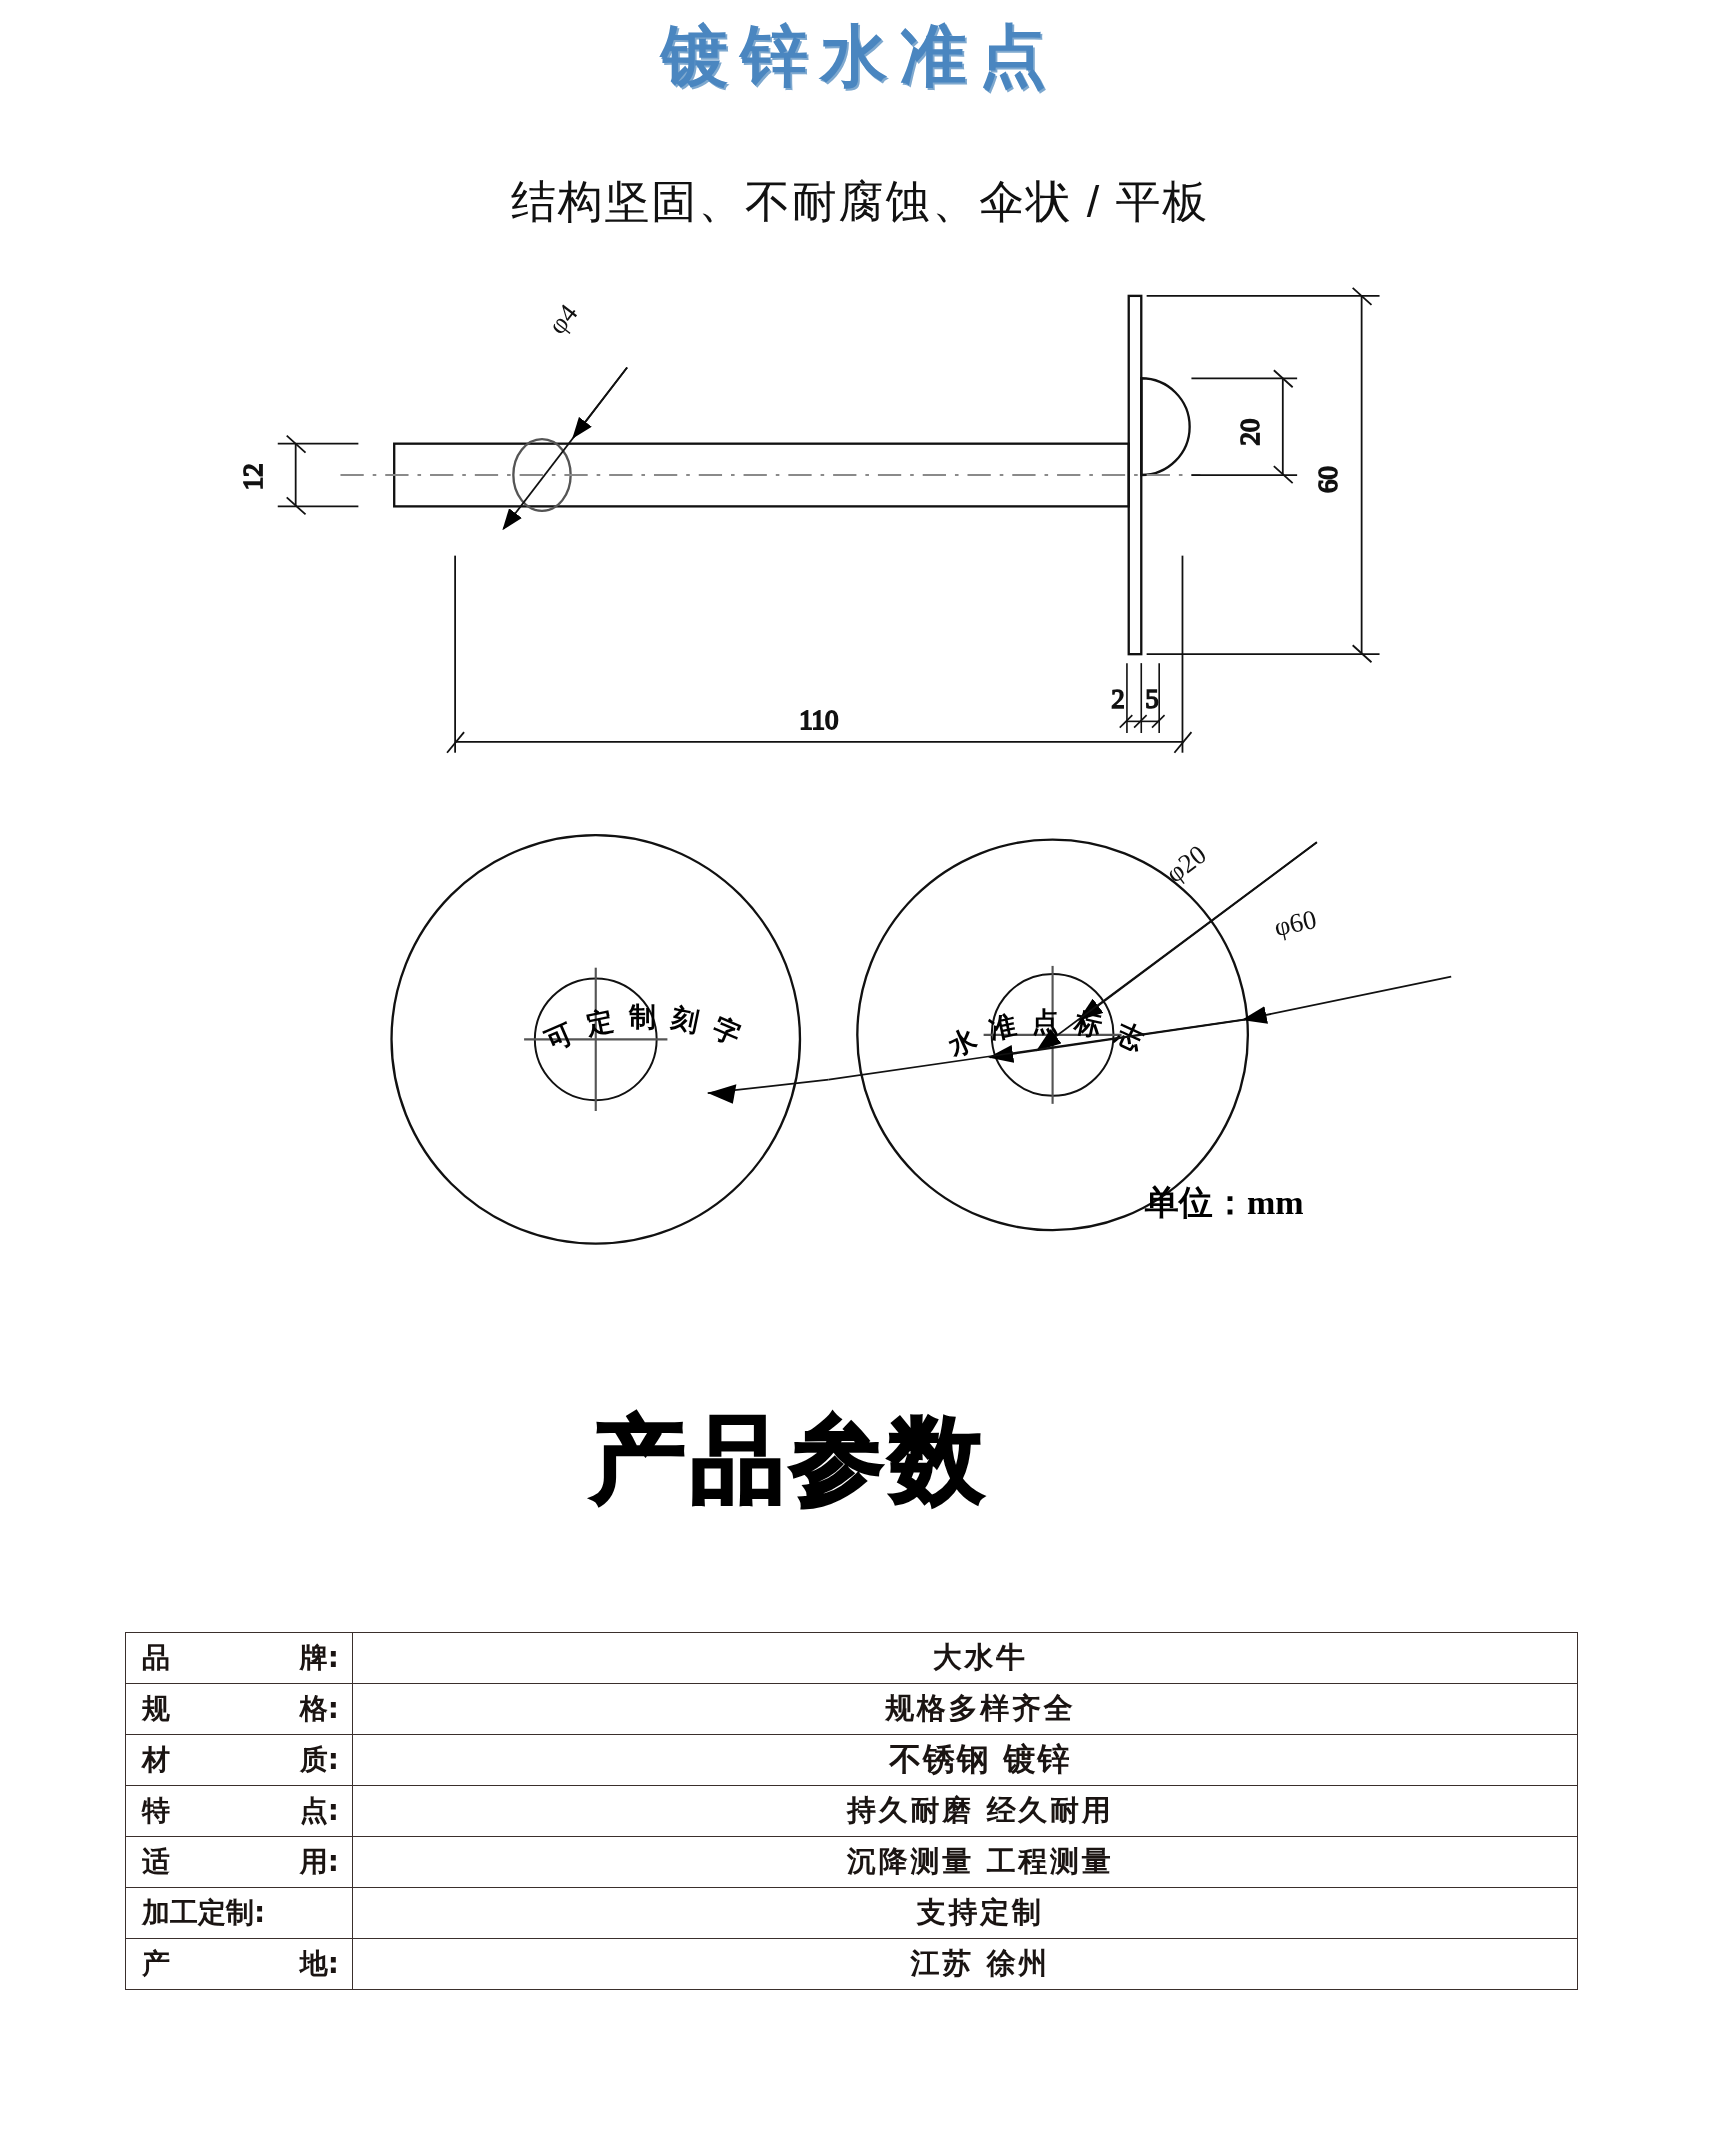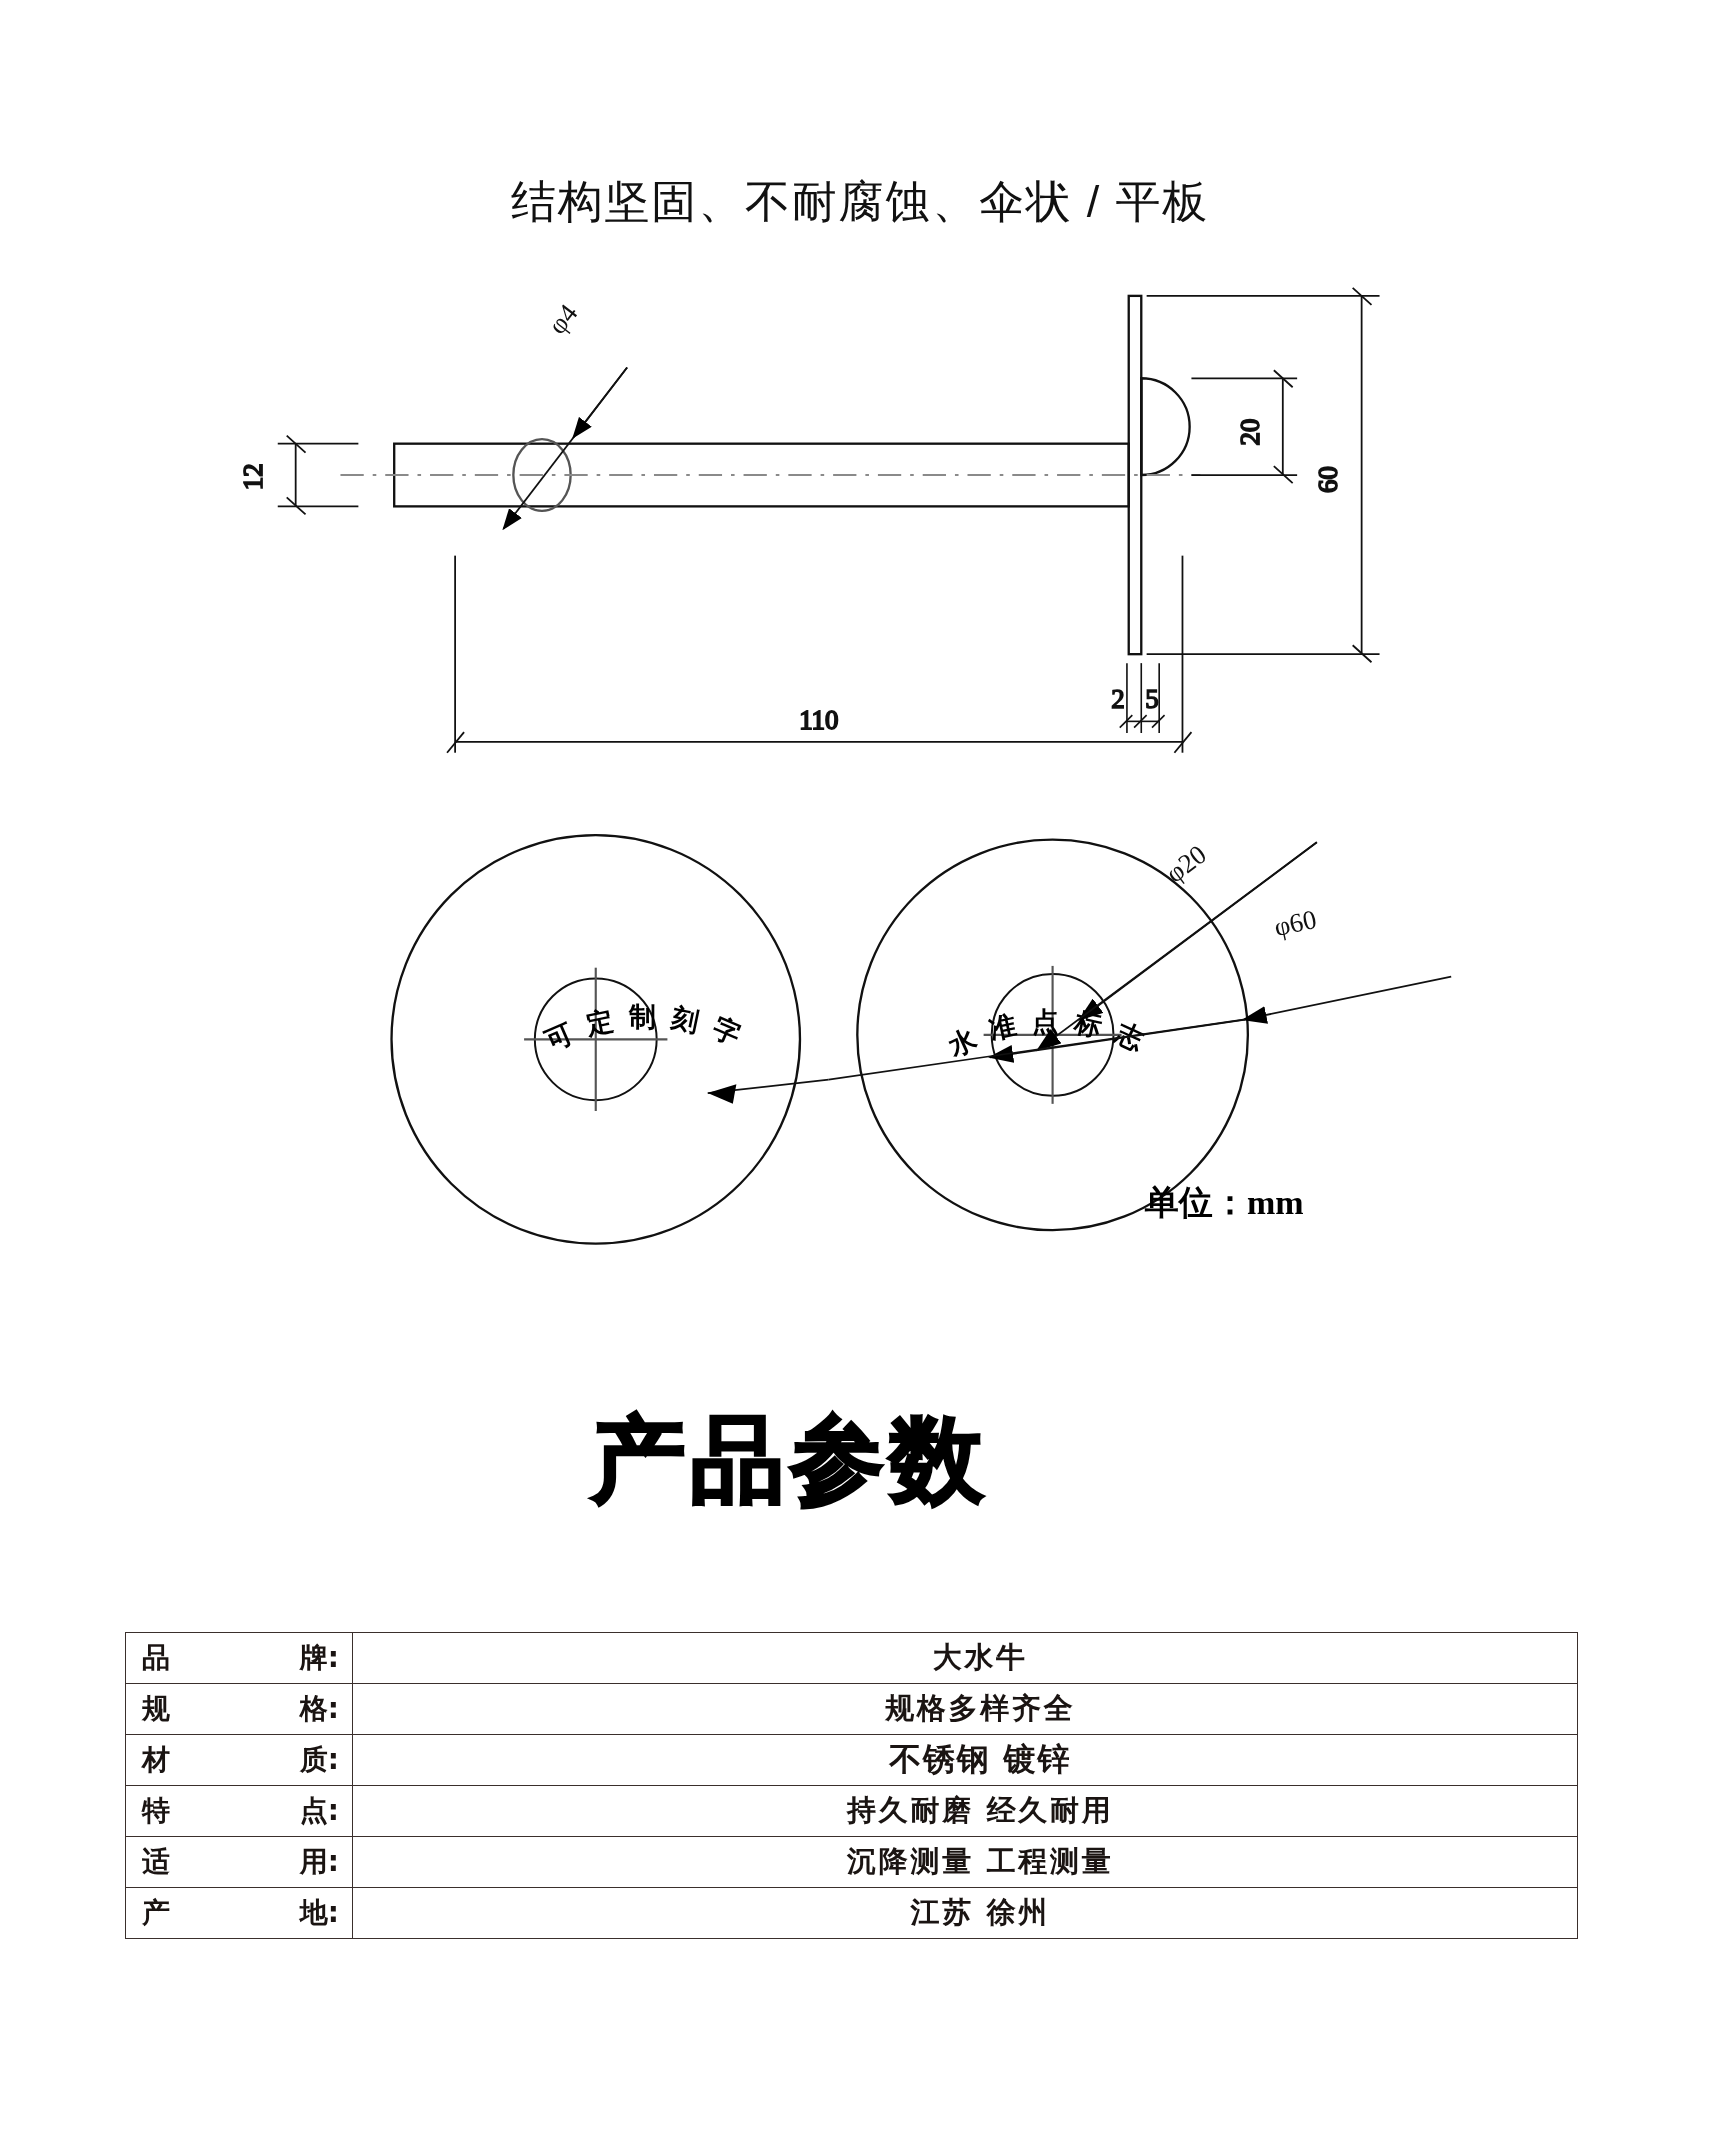--- a/index.html
+++ b/index.html
@@ -66,20 +66,21 @@
   .engrave{font-family:"DejaVu Sans","Liberation Sans",sans-serif;
            font-size:30px;font-weight:bold;fill:#000;}
   .unit{font-family:"Liberation Serif","DejaVu Serif",serif;
         font-size:38px;font-weight:bold;fill:#000;}
 </style>
 </head>
 <body>
 
 <div class="page">
 
+  <div class="title">镀锌水准点</div>
   <div class="subtitle">结构坚固、不耐腐蚀、伞状 / 平板</div>
 
   <svg class="drawing" viewBox="0 0 1920 1180">
     <defs>
       <marker id="ar" markerWidth="14" markerHeight="10" refX="13" refY="5" orient="auto">
         <path d="M0,0 L14,5 L0,10 z" fill="#000"></path>
       </marker>
       <marker id="arS" markerWidth="12" markerHeight="9" refX="11" refY="4.5" orient="auto">
         <path d="M0,0 L12,4.5 L0,9 z" fill="#000"></path>
       </marker>
@@ -253,20 +254,29 @@
           <span class="lbl">
               <i>适</i>
               <i>用:</i>
             </span>
         </td>
         <td class="value">沉降测量 工程测量</td>
       </tr>
       <tr>
         <td class="label">
           <span class="lbl">
+              <i>加工定制:</i>
+              <i></i>
+            </span>
+        </td>
+        <td class="value">支持定制</td>
+      </tr>
+      <tr>
+        <td class="label">
+          <span class="lbl">
               <i>产</i>
               <i>地:</i>
             </span>
         </td>
         <td class="value">江苏 徐州</td>
       </tr>
     </tbody>
   </table>
 
 </div>

